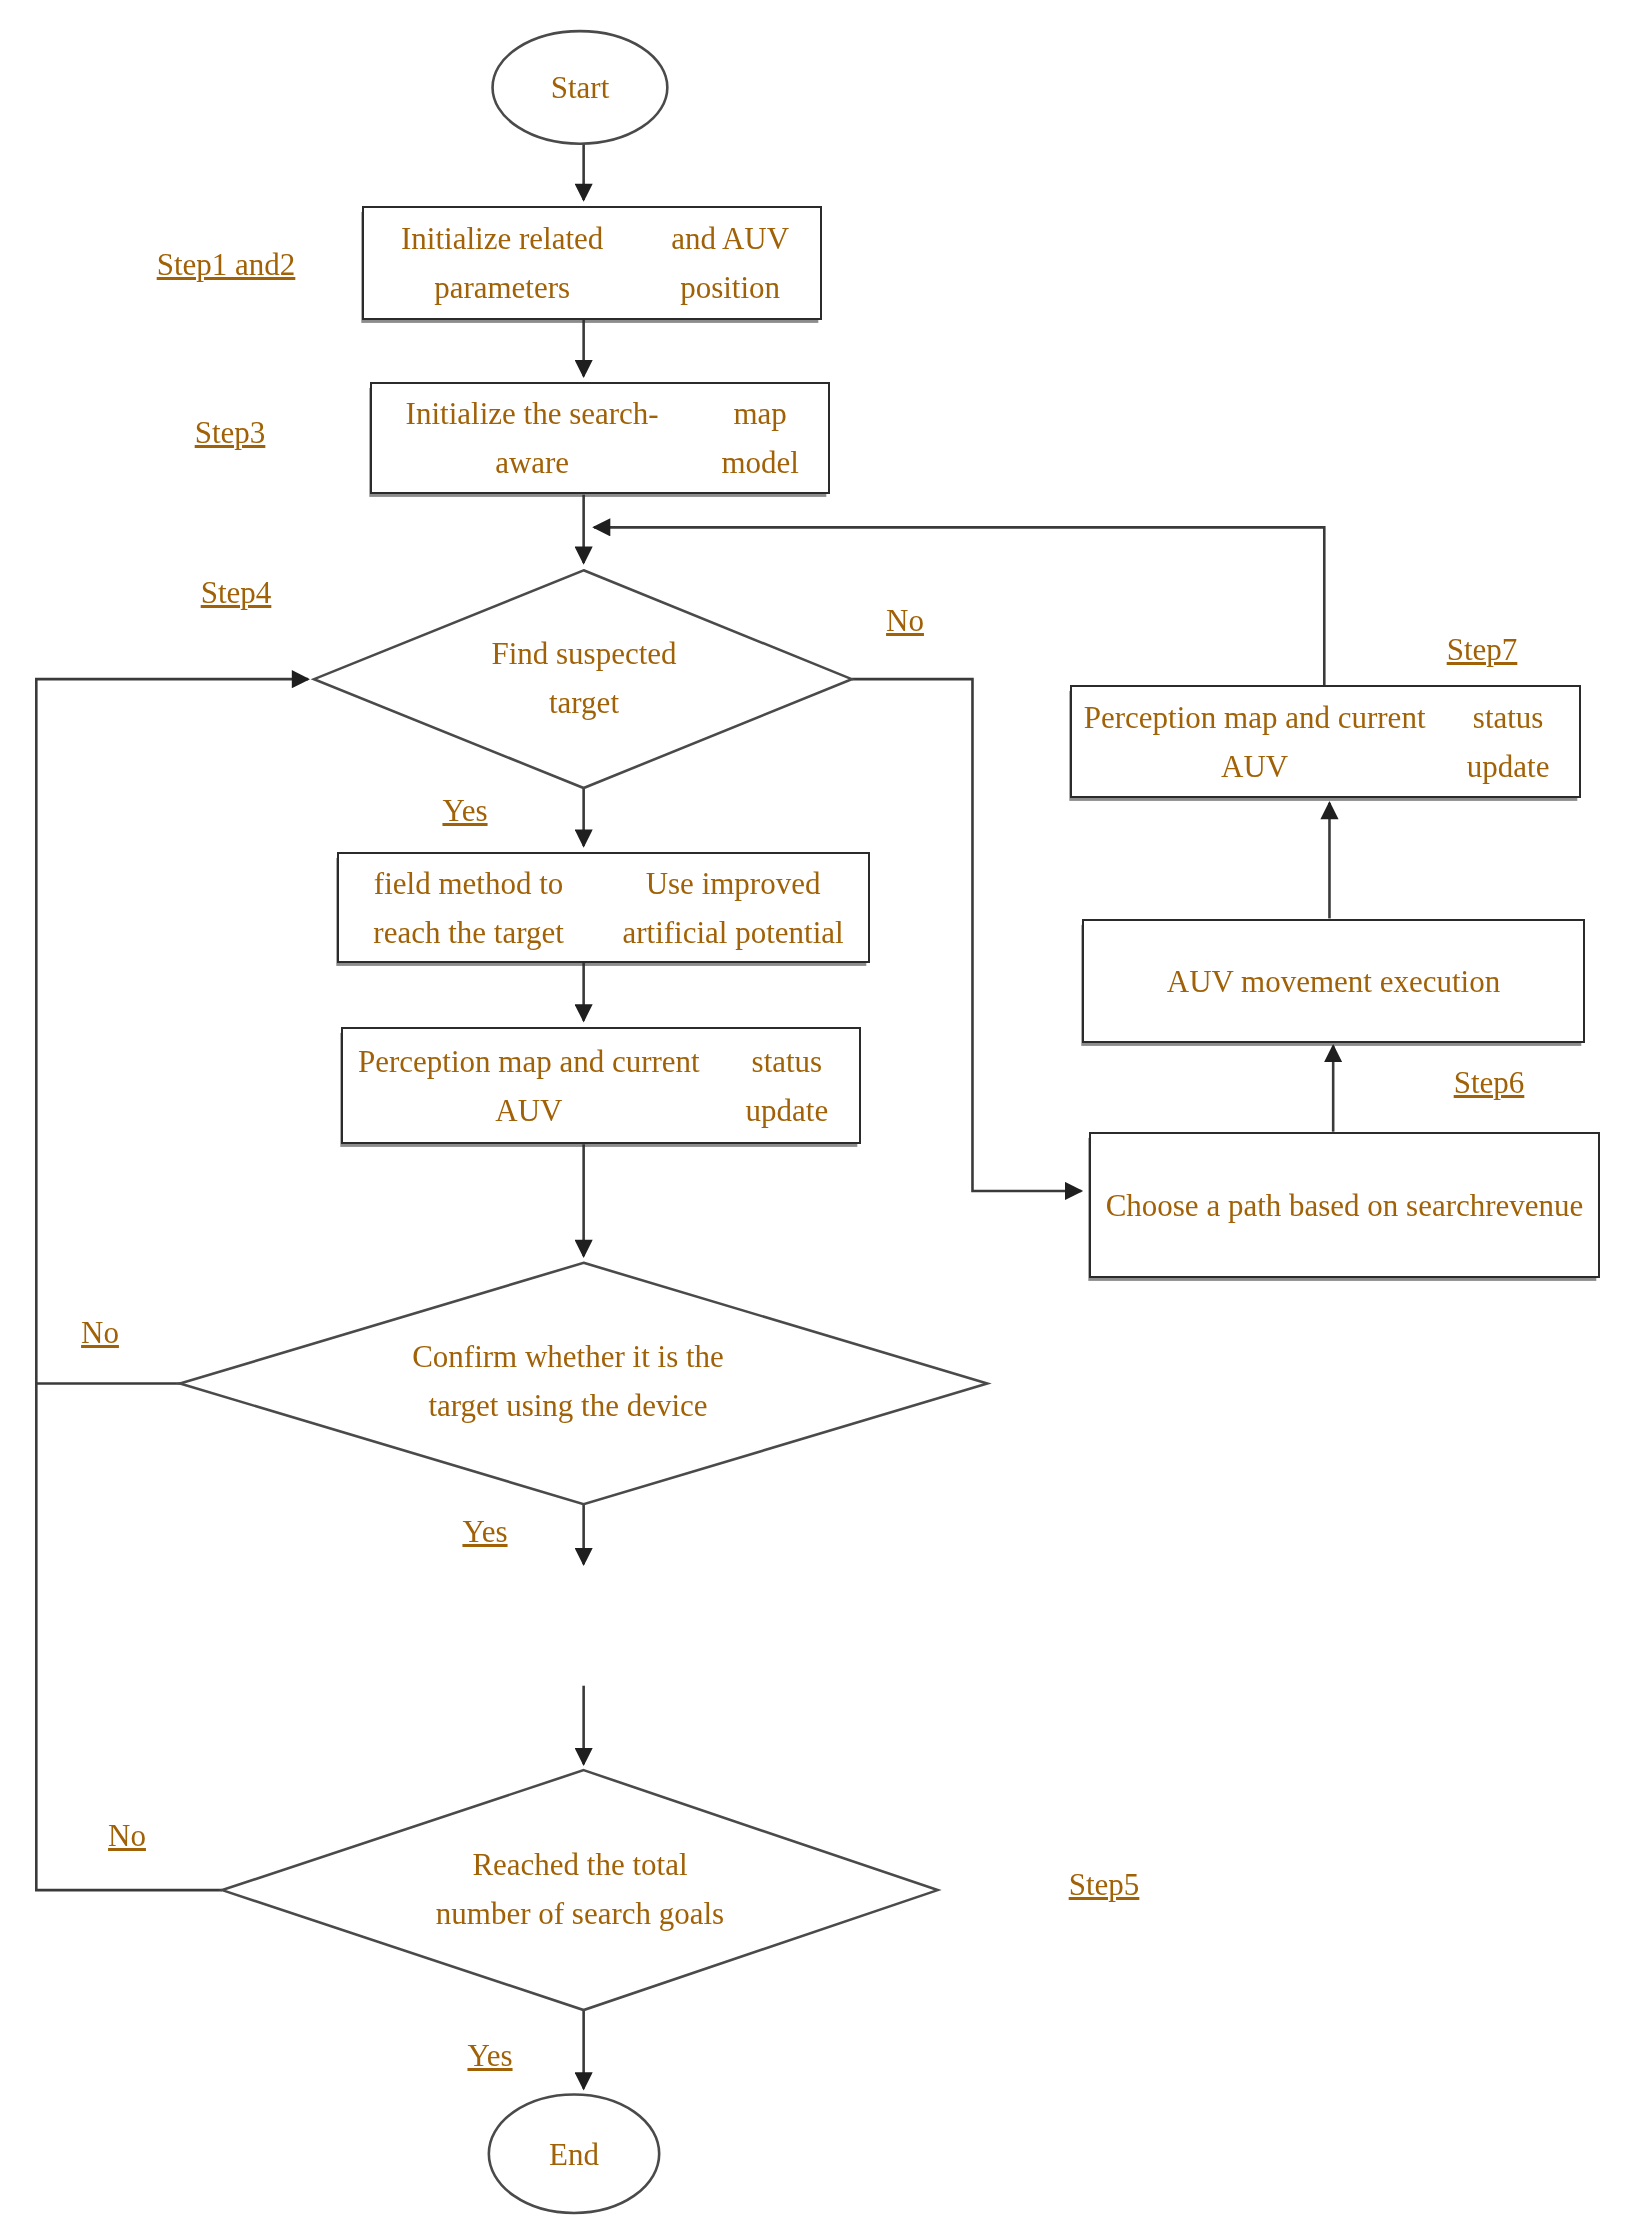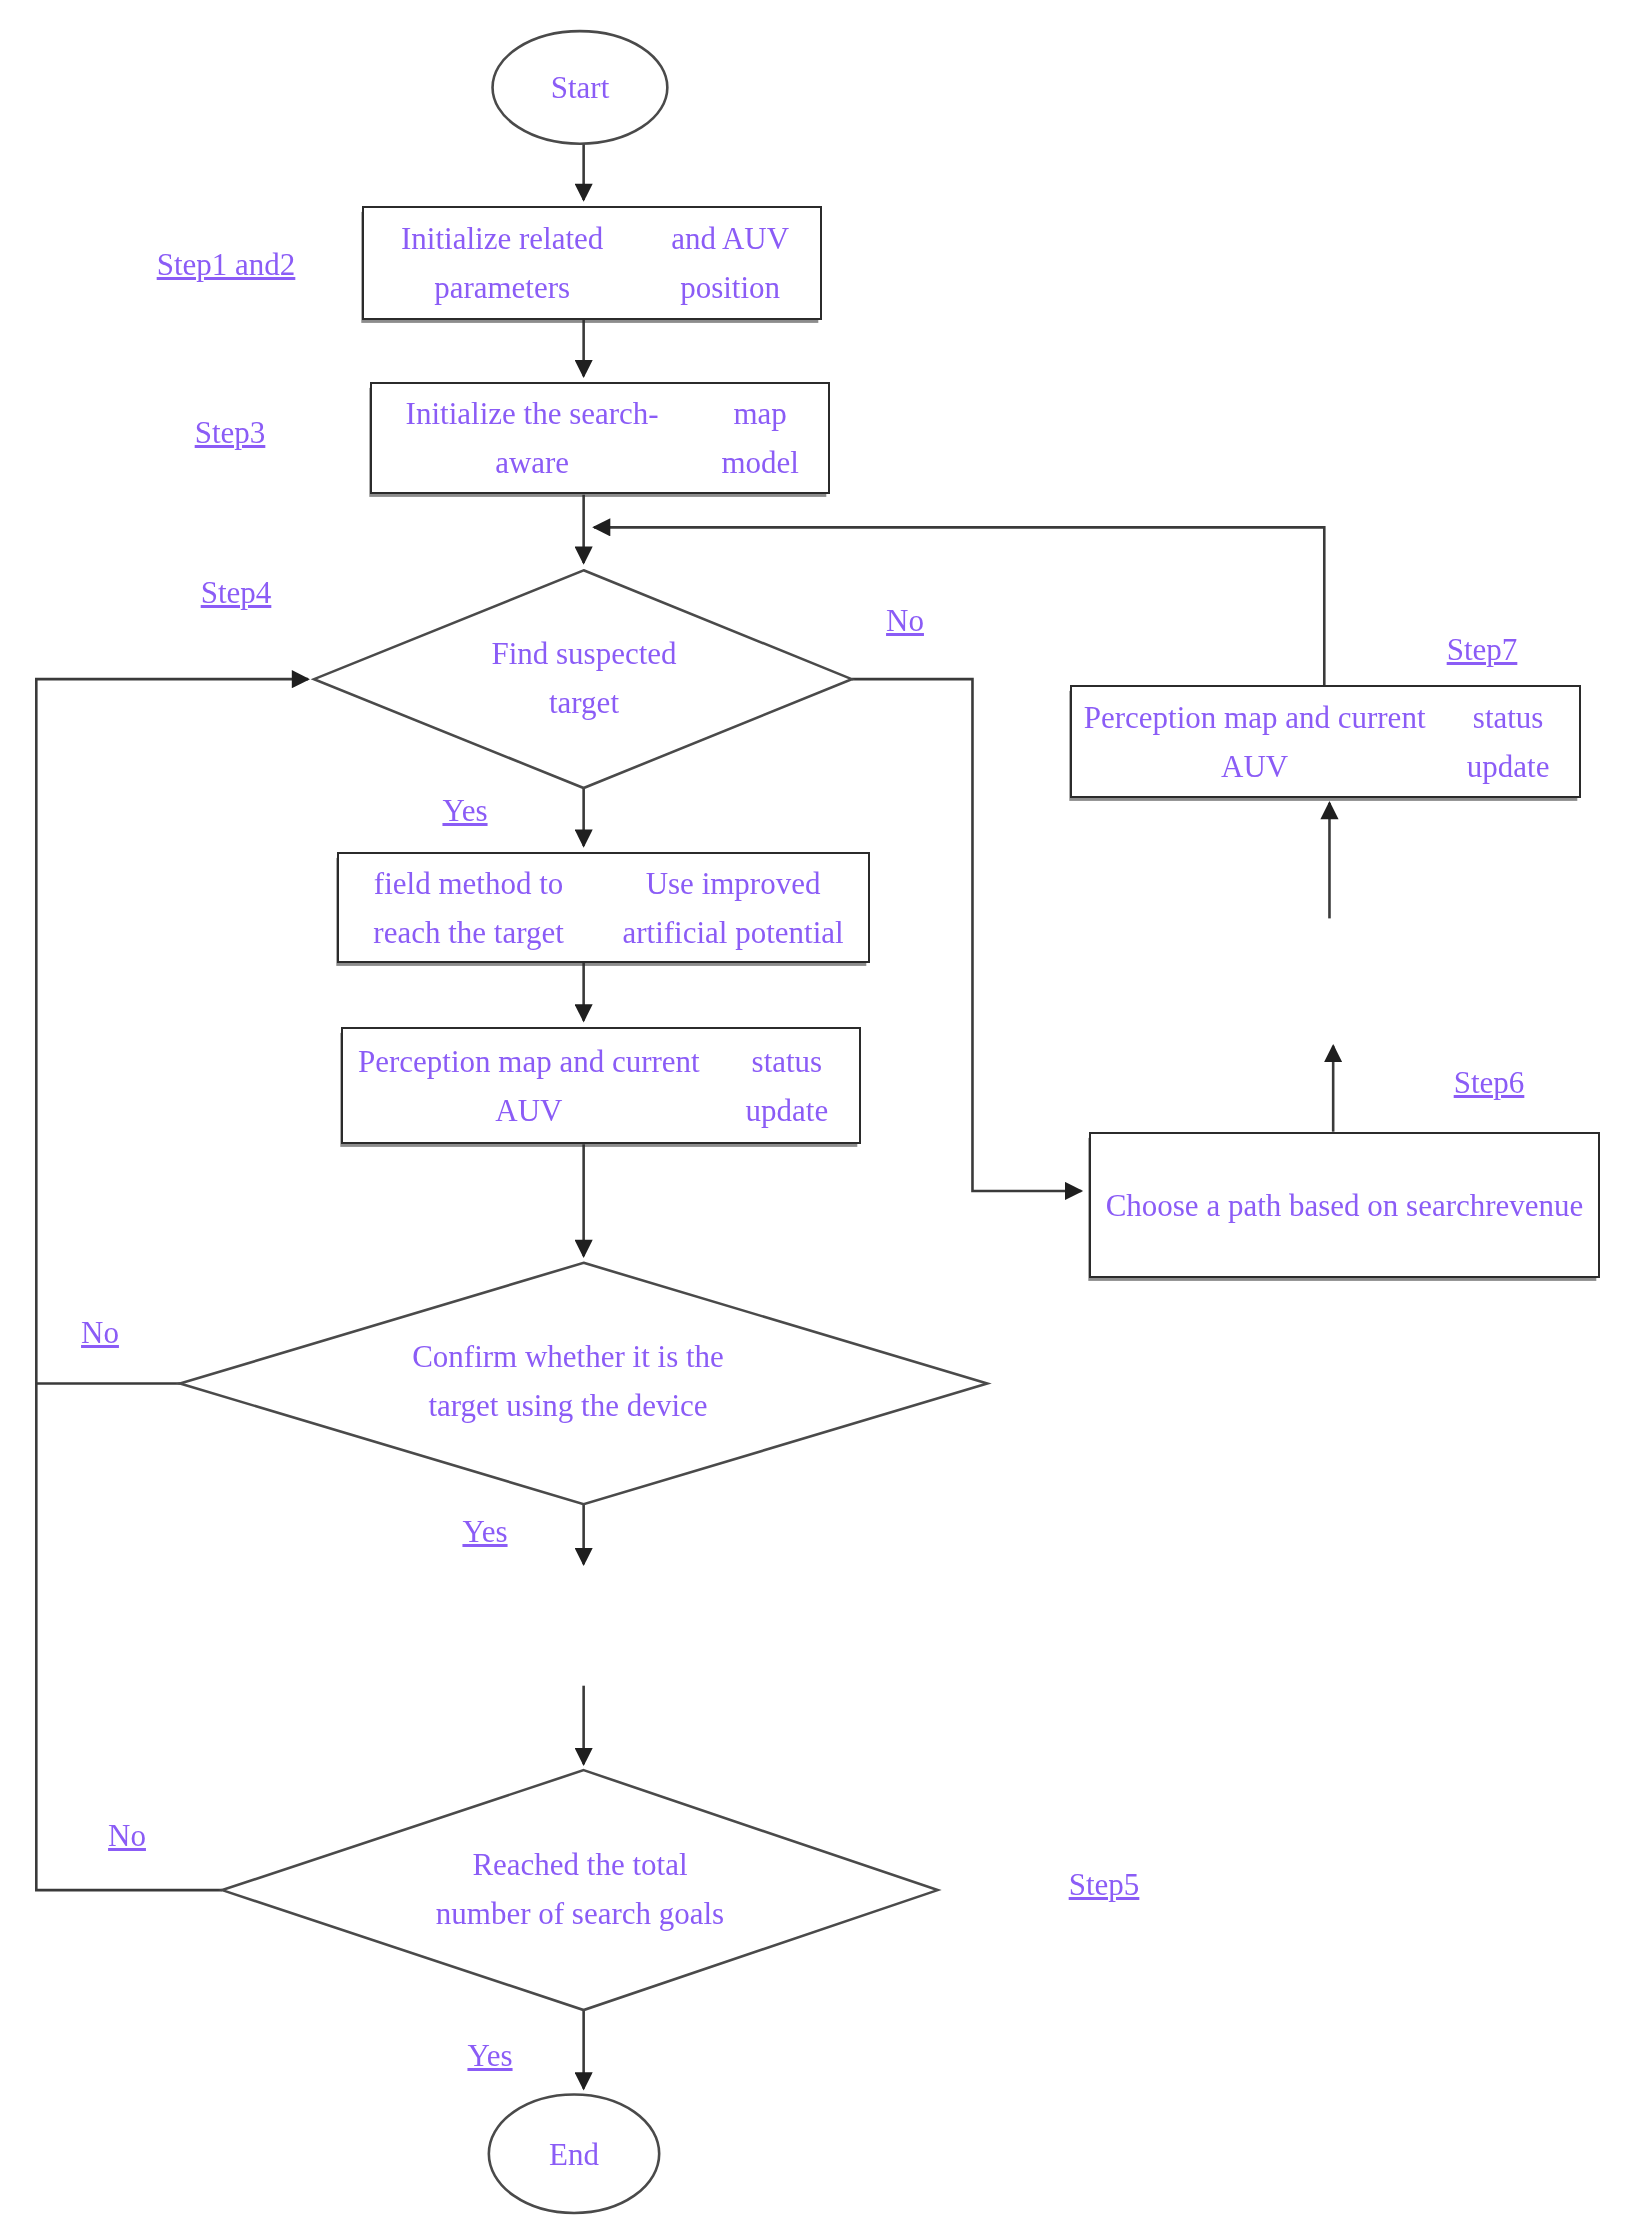--- a/index.html
+++ b/index.html
@@ -1,18 +1,18 @@
 <!DOCTYPE html>
 <html style="font-size:12px"><head>
 <meta charset="utf-8">
 <style>
   html,body{margin:0;padding:0;background:#ffffff;}
   #canvas{
     position:relative;width:1645px;height:2216px;background:#ffffff;
-    font-family:"Liberation Serif","DejaVu Serif",serif;color:#8b5cf6;
+    font-family:"Liberation Serif","DejaVu Serif",serif;color:#a16207;
     overflow:hidden;
   }
   #wires{position:absolute;left:0;top:0;z-index:1;}
   .box{
     position:absolute;z-index:3;display:flex;flex-direction:row;
     justify-content:center;align-items:center;text-align:center;
     background:#ffffff;border:2.2px solid #2b2b2b;
     box-shadow:-2.2px 4.4px 0 -1.5px rgba(45,45,45,0.55);
     font-size:31px;line-height:49px;
   }
@@ -93,20 +93,23 @@
     <div>Perception map and current AUV</div>
     <div>status update</div>
   </div>
 
 
   <div class="box" style="left:1070px;top:685px;width:507px;height:109px">
     <div>Perception map and current AUV</div>
     <div>status update</div>
   </div>
 
+  <div class="box" style="left:1082px;top:919px;width:499px;height:120px">
+    <div>AUV movement execution</div>
+  </div>
 
   <div class="box" style="left:1089px;top:1132px;width:507px;height:142px">
     <div>Choose a path based on search</div>
     <div>revenue</div>
   </div>
 
   <div class="shapetext" style="left:584px;top:678px">
     <div>Find suspected</div>
     <div>target</div>
   </div>

